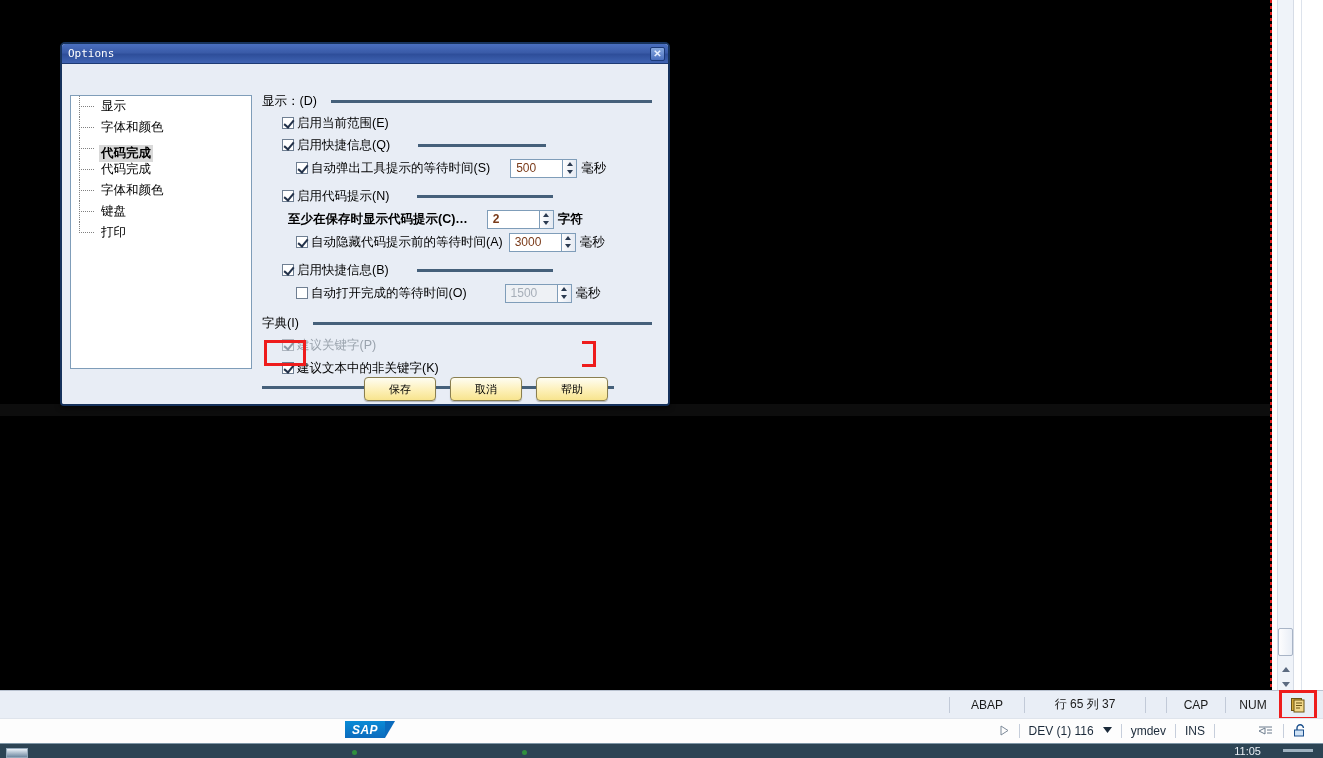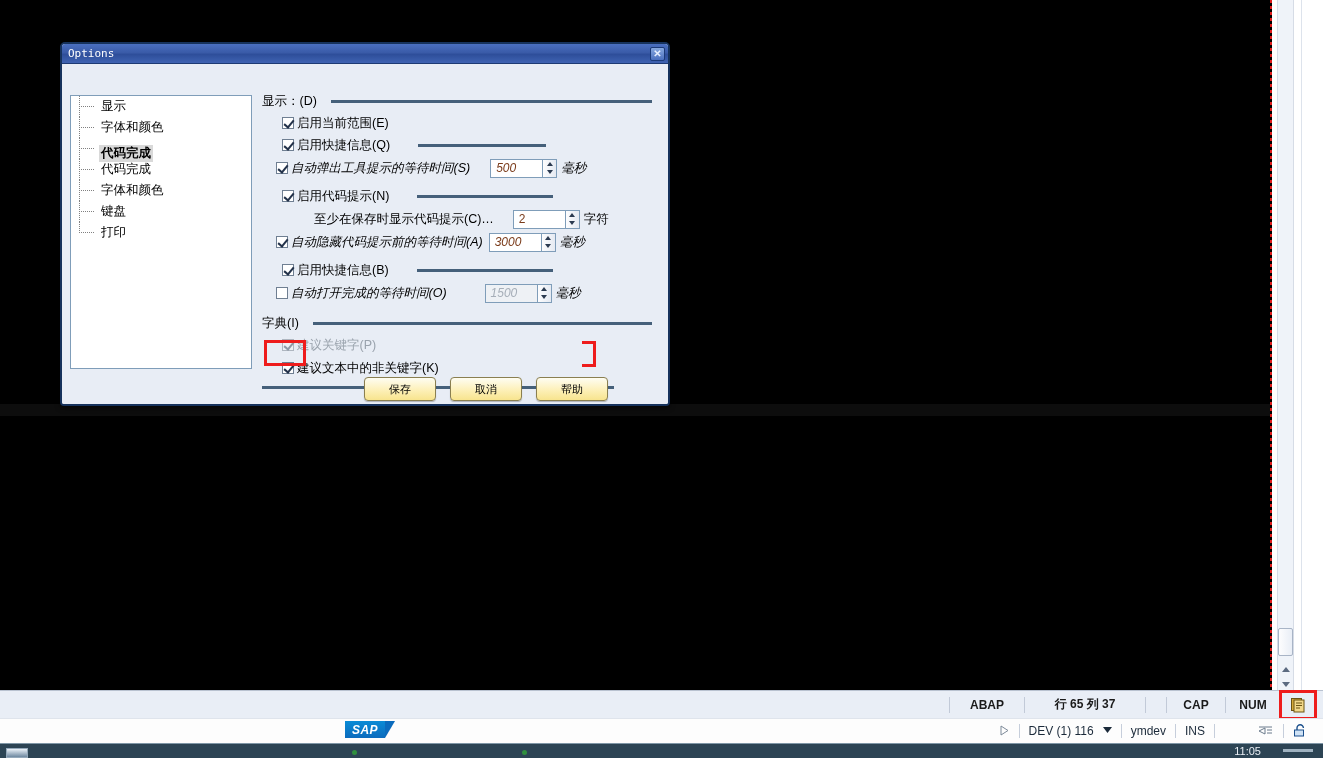--- a/index.html
+++ b/index.html
@@ -86,21 +86,20 @@
     width: 1323px; height: 28px;
     background: #e9eef6;
     border-top: 1px solid #b9c2d0;
     display: flex; align-items: center;
     font-size: 12px; color: #1a1a1a;
   }
   .sb-cell {
     height: 20px;
     display: flex; align-items: center; justify-content: center;
     padding: 0 10px;
-    font-weight: bold;
   }
   .sb-sep {
     width: 1px; height: 16px; background: #c2cad8;
   }
   #sb-spacer { flex: 1 1 auto; }
   #sb-icon-wrap {
     position: relative;
     width: 34px; height: 26px;
     display: flex; align-items: center; justify-content: center;
     margin-right: 8px;
@@ -367,21 +366,21 @@
     background: linear-gradient(to bottom,#fefdf2 0%,#fdf0b8 55%,#f8e48e 100%);
     border: 1px solid #8a7f50;
     border-radius: 4px;
     display: flex; align-items: center; justify-content: center;
     font-size: 11px; color: #000;
     cursor: pointer;
     box-shadow: 0 1px 1px rgba(0,0,0,.25);
   }
 
   .ind1 { margin-left: 20px; }
-  .ind2 { margin-left: 14px; font-style: italic; }
+  .ind2 { margin-left: 34px; }
 </style>
 </head>
 <body>
 
 <div id="screen">
 
   <div id="editor-body"></div>
   <div id="black-strip"></div>
   <div id="editor-red-rule"></div>
 
@@ -477,21 +476,21 @@
           </span>
           <span class="unit">毫秒</span>
         </div>
 
         <div class="row ind1" style="margin-top:10px;">
           <span class="cb checked"></span>
           <span class="lbl">启用代码提示(N)</span>
           <span class="inline-rule" style="width:136px;margin-left:28px;"></span>
         </div>
 
-        <div class="row" style="margin-top:5px;margin-left:52px;">
+        <div class="row" style="margin-top:5px;margin-left:26px;font-weight:bold;">
           <span class="lbl">至少在保存时显示代码提示(C)…</span>
           <span class="spin" style="margin-left:19px;">
             <span class="spin-field">2</span>
             <span class="spin-btns">
               <span class="spin-btn up">
                   <span class="tri"></span>
                 </span>
               <span class="spin-btn down">
                   <span class="tri"></span>
                 </span>

